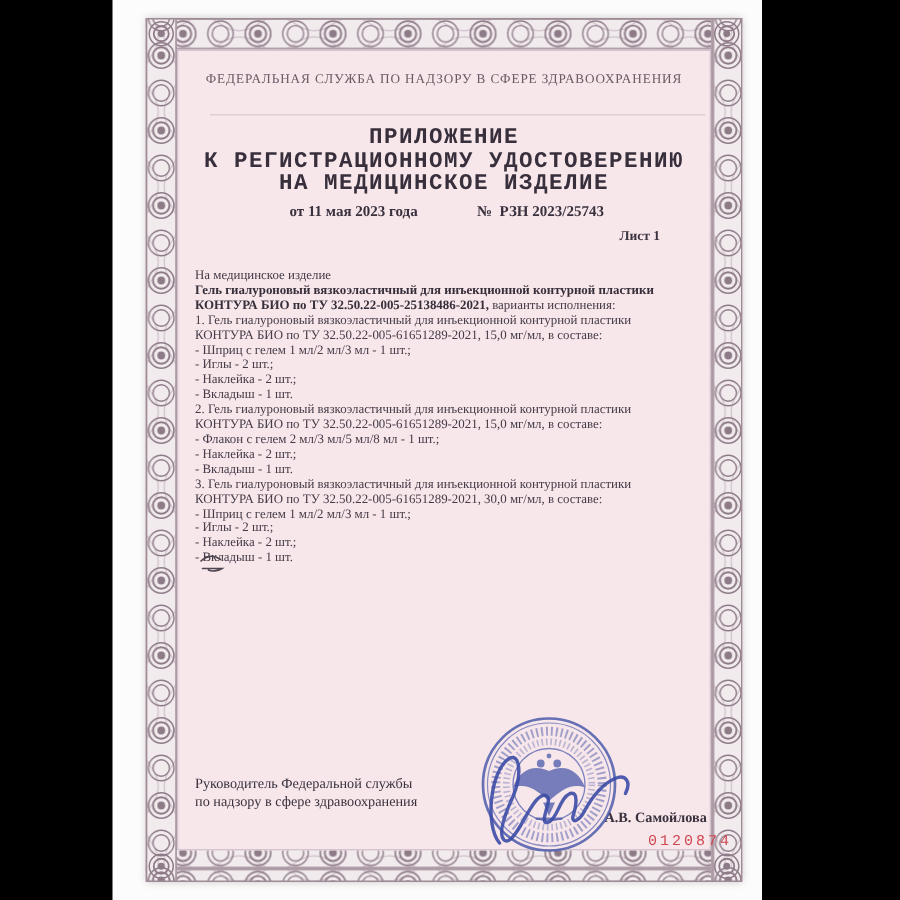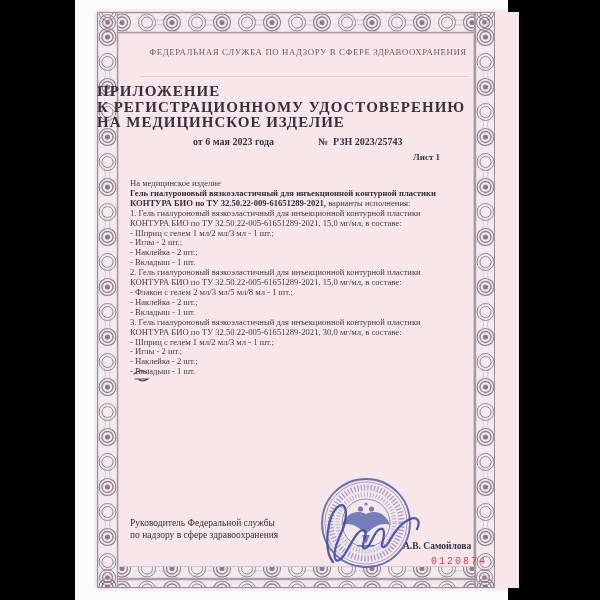--- a/index.html
+++ b/index.html
@@ -11,35 +11,34 @@
     font-family:"Liberation Serif", serif;
   }
   .paper{
     position:absolute;left:75px;top:0;width:433px;height:600px;
     background:#fdfcfc;
   }
   .cert{
     position:absolute;left:22px;top:12px;width:398px;height:576px;
     background:#f7e6ea;
     box-shadow:0 0 5px rgba(60,40,50,.25);
-    padding-left:24px;
   }
   .cert > svg.border-frame{position:absolute;inset:0;z-index:1;}
   .content{position:absolute;inset:0;z-index:2;}
   .agency{
     position:absolute;top:34px;left:0;right:0;text-align:center;
     font-size:8.8px;line-height:12px;letter-spacing:.6px;color:#6b5a64;
   }
   .sep{
     position:absolute;top:64px;left:43px;width:330px;height:0;
     border-top:1px solid #dccfd6;
   }
   .title{
-    position:absolute;top:72px;left:0;right:0;text-align:left;
-    font-family:Liberation Serif, serif;font-weight:bold;
+    position:absolute;top:72px;left:0;right:0;text-align:center;
+    font-family:Liberation Mono, monospace;font-weight:bold;
     font-size:15px;line-height:15.5px;letter-spacing:1px;color:#372f3b;
   }
   .meta-date{position:absolute;top:124px;left:96px;font-weight:bold;font-size:10px;color:#39313d;white-space:pre;}
   .meta-number{position:absolute;top:124px;left:221px;font-weight:bold;font-size:10px;color:#39313d;white-space:pre;}
   .sheet{position:absolute;top:140px;left:316px;font-size:9px;font-weight:600;color:#3c3440;white-space:pre;}
   .body-block{
     position:absolute;top:167px;left:33px;right:16px;
     font-size:8.6px;line-height:9.9px;color:#443b46;
   }
   .ln{white-space:pre;}
@@ -47,21 +46,21 @@
   .squiggle{position:absolute;left:34px;top:357px;z-index:2;}
   .footer-title{
     position:absolute;top:506px;left:33px;
     font-weight:normal;font-size:9.5px;line-height:11.5px;color:#39313d;
   }
   .signer-name{
     position:absolute;top:529px;left:306px;
     font-weight:bold;font-size:9.5px;color:#39313d;white-space:pre;
   }
   .serial{
-    position:absolute;top:544px;right:32px;
+    position:absolute;top:544px;right:7px;
     font-family:"Liberation Mono", monospace;
     font-size:10px;letter-spacing:2px;color:#cf4750;
   }
   .stamp{position:absolute;left:219px;top:461px;z-index:3;}
   .signature{position:absolute;left:220px;top:468px;z-index:4;}
 </style>
 </head>
 <body>
 
 <div class="paper">
@@ -139,28 +138,28 @@
       </div>
 
       <div class="sep"></div>
 
       <div class="title">
         <div>ПРИЛОЖЕНИЕ</div>
         <div>К РЕГИСТРАЦИОННОМУ УДОСТОВЕРЕНИЮ</div>
         <div>НА МЕДИЦИНСКОЕ ИЗДЕЛИЕ</div>
       </div>
 
-      <div class="meta-date">от 6 мая 2023 года</div>
+      <div class="meta-date">от 11 мая 2023 года</div>
       <div class="meta-number">№  РЗН 2023/25743</div>
       <div class="sheet">Лист 1</div>
 
       <div class="body-block">
         <div class="ln">На медицинское изделие</div>
         <div class="ln b">Гель гиалуроновый вязкоэластичный для инъекционной контурной пластики</div>
-        <div class="ln"><span class="b">КОНТУРА БИО по ТУ 32.50.22-009-61651289-2021,</span><span> варианты исполнения:</span></div>
+        <div class="ln"><span class="b">КОНТУРА БИО по ТУ 32.50.22-005-25138486-2021,</span><span> варианты исполнения:</span></div>
 
         <div>
           <div class="ln">1. Гель гиалуроновый вязкоэластичный для инъекционной контурной пластики</div>
           <div class="ln">КОНТУРА БИО по ТУ 32.50.22-005-61651289-2021, 15,0 мг/мл, в составе:</div>
           <div class="ln">- Шприц с гелем 1 мл/2 мл/3 мл - 1 шт.;</div>
           <div class="ln">- Иглы - 2 шт.;</div>
           <div class="ln">- Наклейка - 2 шт.;</div>
           <div class="ln">- Вкладыш - 1 шт.</div>
         </div>
 

